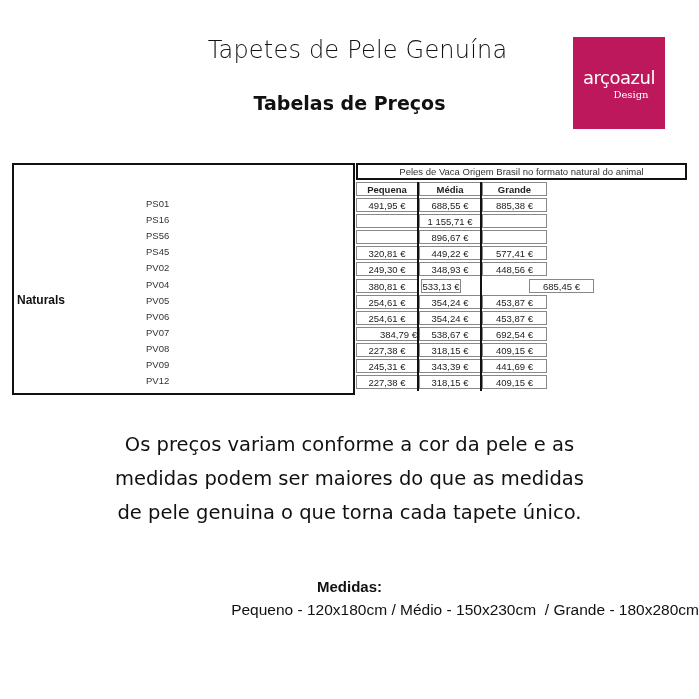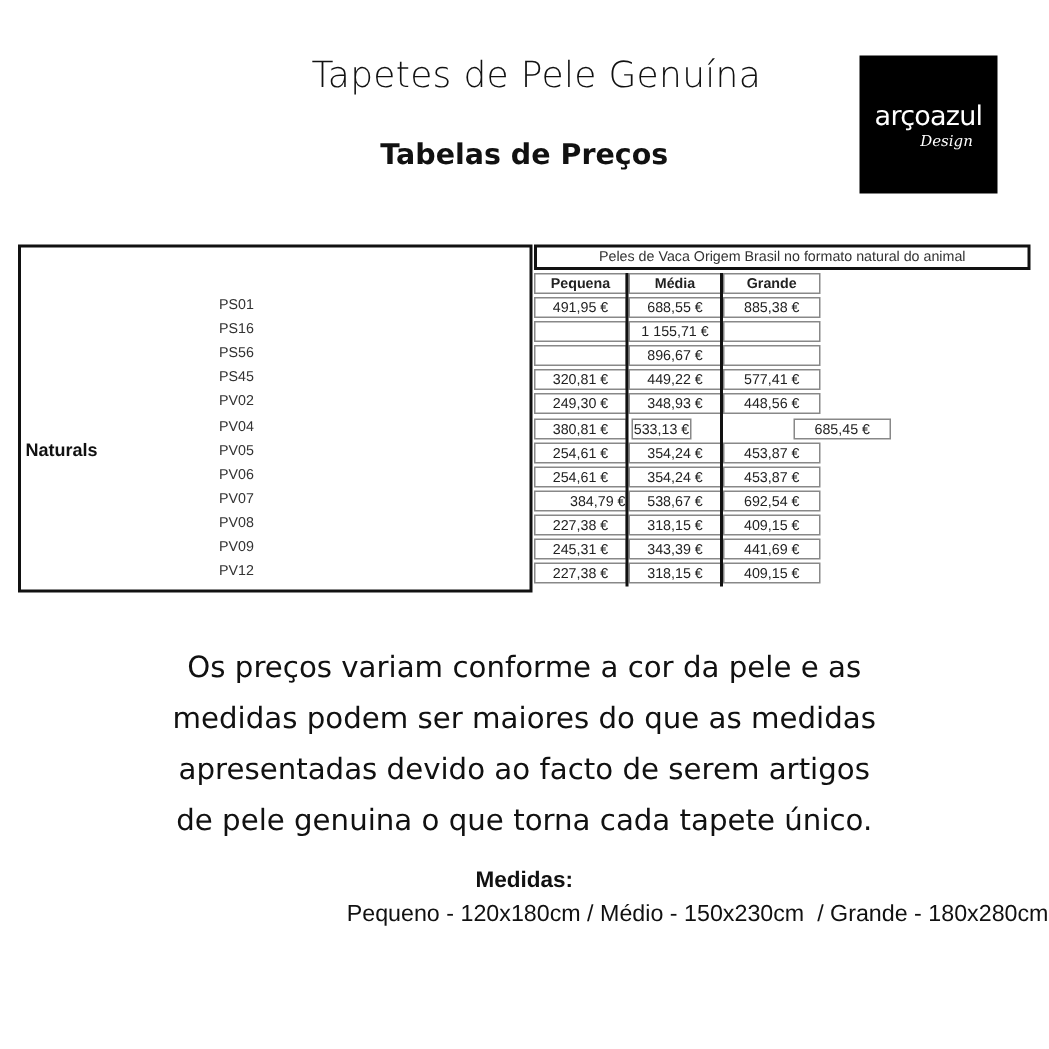--- a/index.html
+++ b/index.html
@@ -1,23 +1,23 @@
 <!DOCTYPE html>
 <html><head>
 <meta charset="utf-8">
 <style>
   html, body { margin:0; padding:0; background:#ffffff; }
   body { width:699px; height:699px; position:relative; overflow:hidden; font-family:"DejaVu Sans", sans-serif; color:#111; }
   .title { position:absolute; left:0; width:699px; top:36px; text-align:center; font-size:24px; font-weight:300; letter-spacing:0.2px; color:#111; }
   .title span { display:inline-block; transform:translateX(8px); }
   .subtitle { position:absolute; left:0; width:699px; top:92px; text-align:center; font-size:19px; font-weight:bold; color:#111; }
   .subtitle span { display:inline-block; transform:translateX(0px); }
-  .logo { position:absolute; left:573px; top:37px; width:92px; height:92px; background:#000000; color:#fff; }
+  .logo { position:absolute; left:573px; top:37px; width:92px; height:92px; background:#be185d; color:#fff; }
   .logo .brand { position:absolute; left:0; width:92px; top:30px; text-align:center; font-size:18px; letter-spacing:-0.5px; }
-  .logo .script { position:absolute; left:0; width:116px; top:52px; text-align:center; font-family:"DejaVu Serif", serif; font-style:italic; font-size:10px; }
+  .logo .script { position:absolute; left:0; width:116px; top:52px; text-align:center; font-family:"DejaVu Serif", serif; font-size:10px; }
 
   
   .tbl { position:absolute; left:12px; top:163px; width:675px; height:234px; font-family:"Liberation Sans", sans-serif; }
   .left-box { position:absolute; left:0; top:0; width:343px; height:232px; border:2px solid #111; box-sizing:border-box; }
   .left-head { position:absolute; left:0; top:0; width:339px; height:17px; border-bottom:2px solid #111; font-weight:bold; font-size:12px; padding-left:3px; line-height:17px; box-sizing:border-box; }
   .group-label { position:absolute; left:3px; top:128px; font-weight:bold; font-size:12px; }
   .codes { position:absolute; left:0; top:19px; width:339px; }
   .code { position:absolute; left:132px; font-size:9.5px; color:#333; height:16px; line-height:16px; }
   .right-head { position:absolute; left:344px; top:0; width:331px; height:17px; border:2px solid #111; box-sizing:border-box; font-size:9.5px; text-align:center; line-height:14px; color:#333; }
   .grid { position:absolute; left:344px; top:19px; }
@@ -101,18 +101,17 @@
       <div class="cell" style="left: 63px; top: 193.1px; width: 62px;">318,15 €</div>
       <div class="cell" style="left: 126px; top: 193.1px; width: 65px;">409,15 €</div>
       <div class="vline" style="left: 61px; top: 0px; height: 209.2px;"></div>
       <div class="vline" style="left: 124px; top: 0px; height: 209.2px;"></div>
     </div>
 </div>
 
 <div class="para">
   <div>Os preços variam conforme a cor da pele e as</div>
   <div>medidas podem ser maiores do que as medidas</div>
-  <div>apresentadas devido ao facto de serem artigos</div>
   <div>de pele genuina o que torna cada tapete único.</div>
 </div>
 
 <div class="med-title">Medidas:</div>
 <div class="med-line">Pequeno - 120x180cm / Médio - 150x230cm  / Grande - 180x280cm</div>
 
 </body></html>

